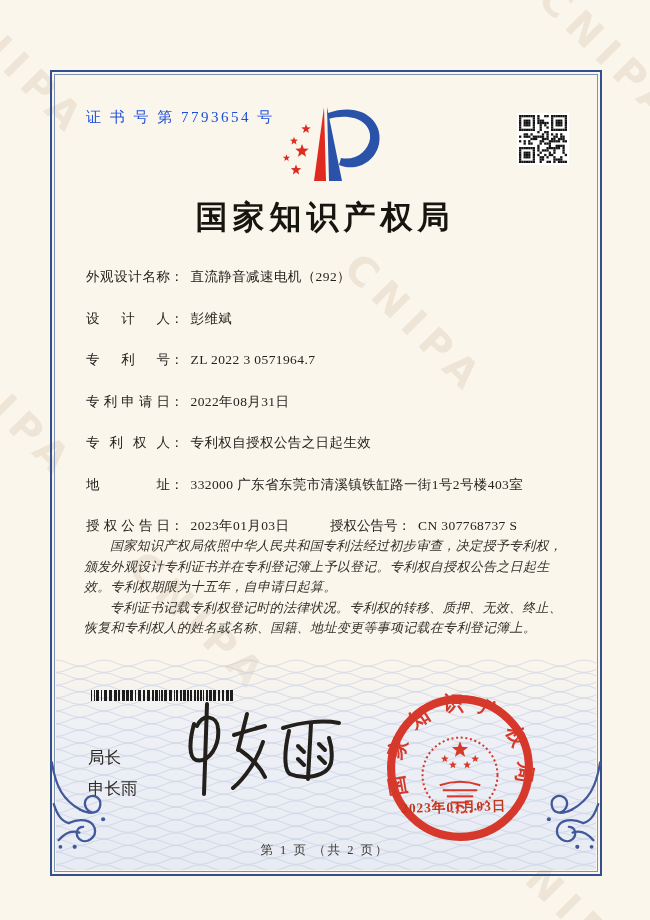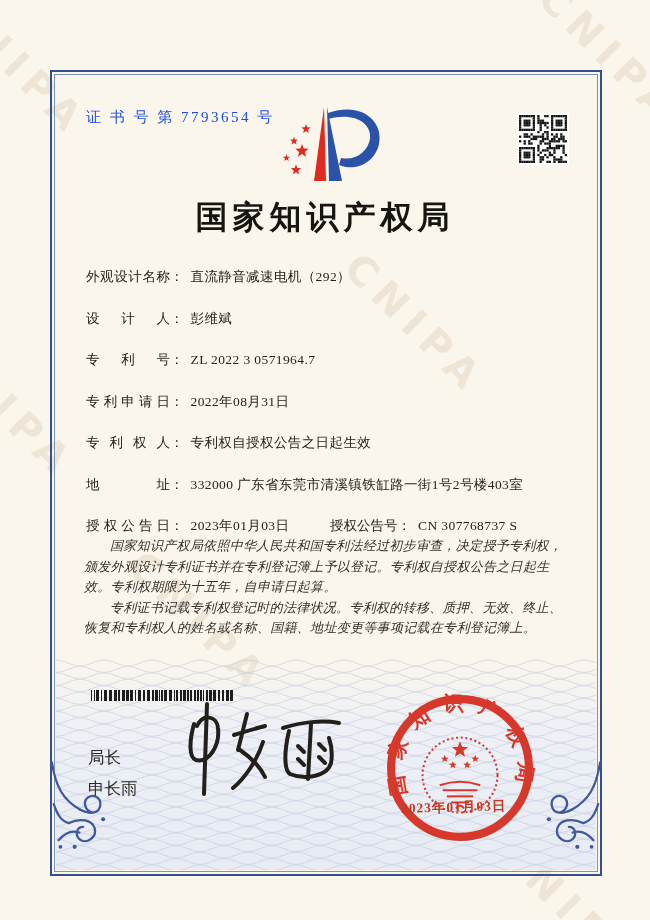--- a/index.html
+++ b/index.html
@@ -482,14 +482,15 @@
         <path d="M55,92 Q75,85 95,92"></path>
         <path d="M58,97 H92"></path>
         <path d="M62,103 H88"></path>
         <path d="M66,109 H84"></path>
         <path d="M71,115 Q75,109 79,115"></path>
       </g>
     </g>
   </svg>
   <div class="seal-date">2023年01月03日</div>
 
+  <div class="page-num">第 1 页 （共 2 页）</div>
 
 </div>
 
 </body></html>

